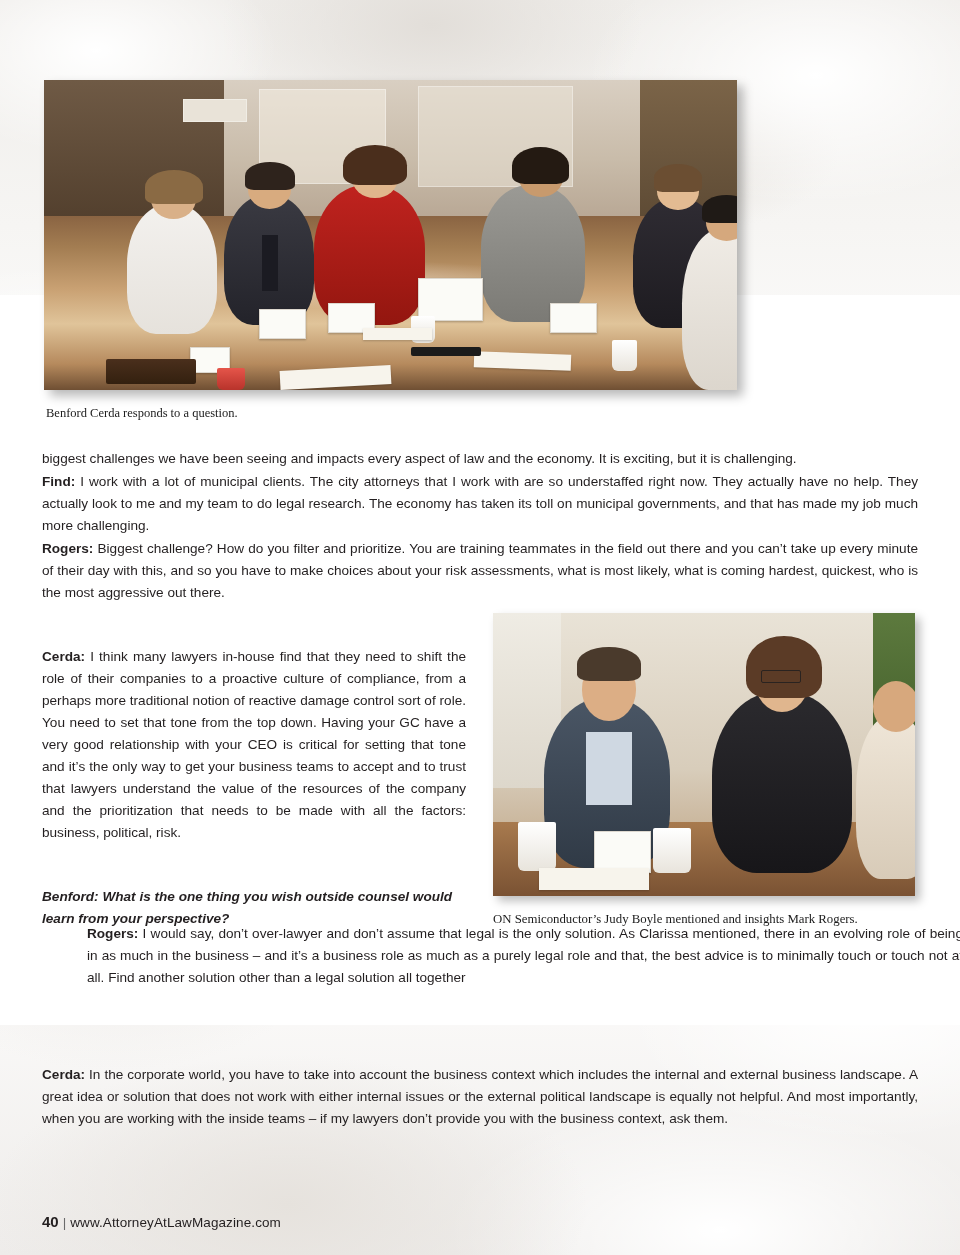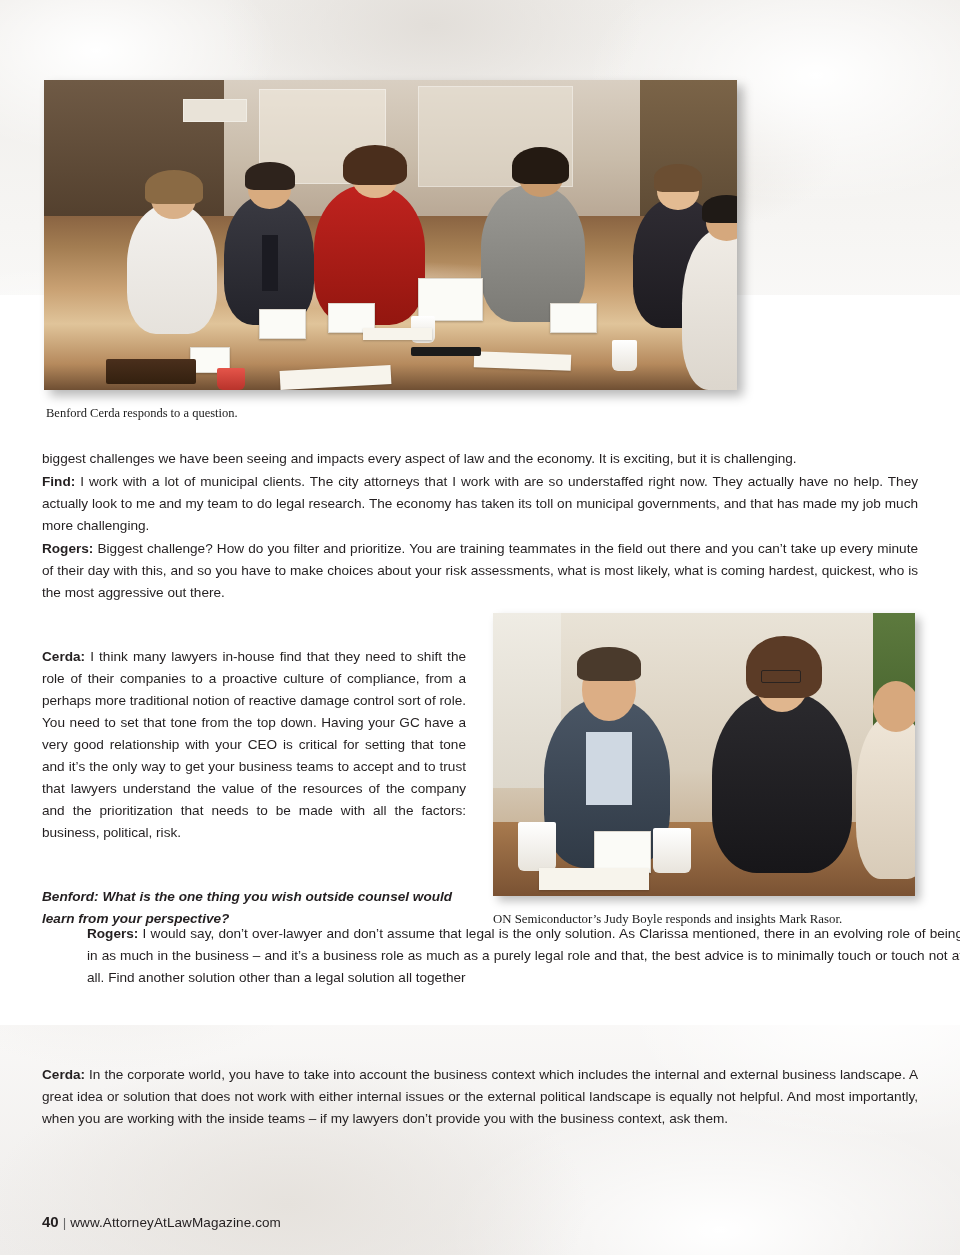--- a/index.html
+++ b/index.html
@@ -274,21 +274,21 @@
       <div class="person" style="left:86%;top:36%;width:18%;height:58%;background:linear-gradient(180deg,#efe6d8 0%,#d8cbb8 100%);"></div>
       <div class="head" style="left:90%;top:24%;width:11%;height:18%;background:#d7a87d;"></div>
 
       <div class="cup" style="left:6%;top:74%;width:9%;height:17%;"></div>
       <div class="cup" style="left:38%;top:76%;width:9%;height:16%;"></div>
       <div class="placard" style="left:24%;top:77%;width:13%;height:14%;"></div>
       <div class="paper" style="left:11%;top:90%;width:26%;height:8%;"></div>
     </div>
   </div>
 
-  <div class="caption caption-bottom">ON Semiconductor’s Judy Boyle responds and insights Mark Rasor.</div>
+  <div class="caption caption-bottom">ON Semiconductor’s Judy Boyle mentioned and insights Mark Rogers.</div>
 
   <div class="full-col body-text" style="top:923px;margin-left:45px;">
     <p class="para">
       <span class="speaker">Rogers:</span><span>  I would say, don’t over-lawyer and don’t assume that legal is the only solution.  As Clarissa mentioned, there in an evolving role of being in as much in the business – and it’s a business role as much as a purely legal role and that, the best advice is to minimally touch or touch not at all. Find another solution other than a legal solution all together</span>
     </p>
   </div>
 
 
   <div class="full-col body-text" style="top:1064px;">
     <p class="para">

